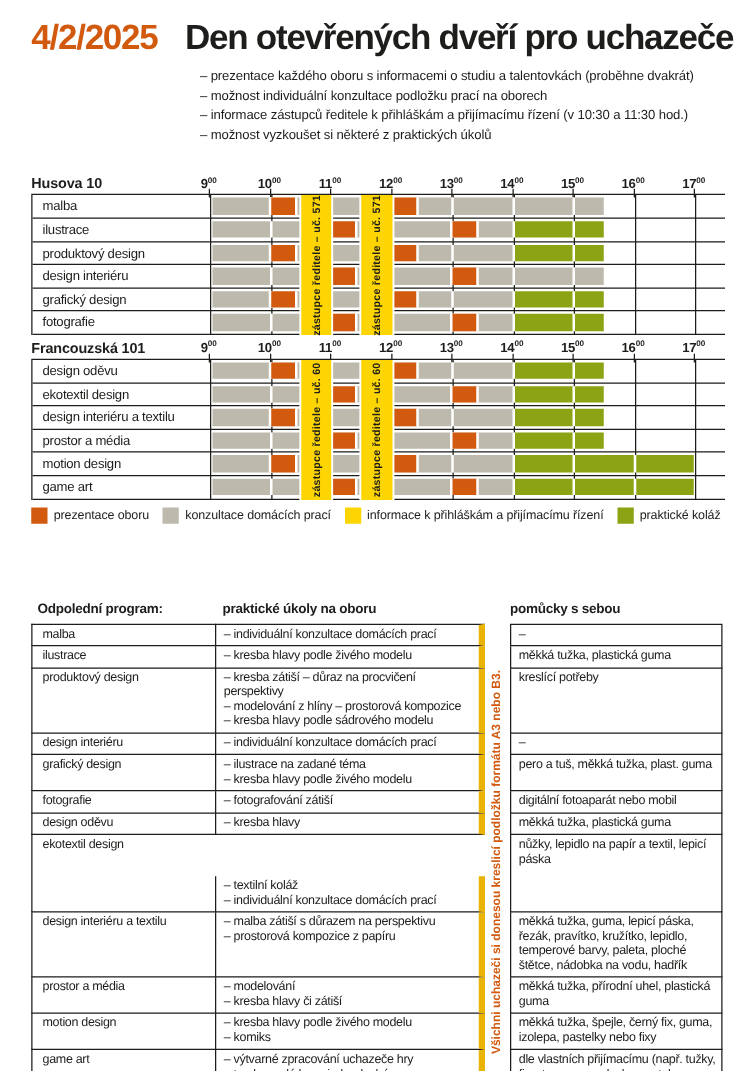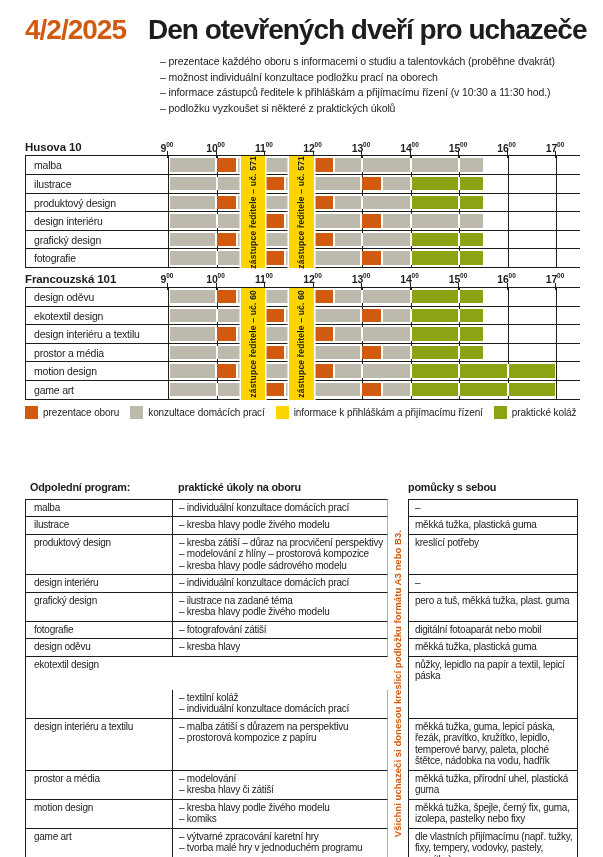--- a/index.html
+++ b/index.html
@@ -47,42 +47,42 @@
   
   .afternoon{margin:62px 0 0 25px;width:553px;}
   .ahead{display:grid;grid-template-columns:147px 216px 20px 170px;font-weight:bold;font-size:10.8px;letter-spacing:-0.2px;margin-bottom:6px;}
   .ahead .hc1{grid-column:1;padding-left:5px;}
   .ahead .hc2{grid-column:2;padding-left:6px;}
   .ahead .hc4{grid-column:4;}
   .atable{display:grid;grid-template-columns:147px 216px 20px 170px;
     font-size:10px;line-height:11.5px;letter-spacing:-0.25px;}
   .cell{padding:2px 4px 3px 6px;box-sizing:border-box;}
   .c1{grid-column:1;border-left:1px solid #1d1d1b;border-bottom:1px solid #1d1d1b;padding-left:8px;}
-  .c2{grid-column:2;border-left:1px solid #1d1d1b;border-right:1px solid #eab308;border-bottom:1px solid #1d1d1b;}
+  .c2{grid-column:2;border-left:1px solid #1d1d1b;border-right:5px solid #eab308;border-bottom:1px solid #1d1d1b;}
   .c4{grid-column:4;border-left:1px solid #1d1d1b;border-right:1px solid #1d1d1b;border-bottom:1px solid #1d1d1b;}
   .first{border-top:1px solid #1d1d1b;}
   .side-note{grid-column:3;display:flex;align-items:center;justify-content:center;}
   .side-note span{writing-mode:vertical-rl;transform:rotate(180deg);
     color:#d25a0f;font-weight:bold;font-size:9.6px;white-space:nowrap;letter-spacing:0;}
 </style>
 </head>
 <body>
 
 <div class="page">
 
   <header>
     <div class="title-row">
       <span class="date">4/2/2025</span>
       <h1 class="title">Den otevřených dveří pro uchazeče</h1>
     </div>
     <ul class="bullets">
       <li>– prezentace každého oboru s informacemi o studiu a talentovkách (proběhne dvakrát)</li>
       <li>– možnost individuální konzultace podložku prací na oborech</li>
       <li>– informace zástupců ředitele k přihláškám a přijímacímu řízení (v 10:30 a 11:30 hod.)</li>
-      <li>– podložku vyzkoušet si některé z praktických úkolů</li>
+      <li>– možnost vyzkoušet si některé z praktických úkolů</li>
     </ul>
   </header>
 
   <div id="charts">
       <section class="chart">
         <div class="chart-header">
           <span class="building">Husova 10</span>
           <span class="tick-label" style="left: 142px;">9<sup>00</sup></span>
           <i class="axis-tick" style="left: 142px;"></i>
           <span class="tick-label" style="left: 190.5px;">10<sup>00</sup></span>
@@ -401,21 +401,21 @@
         </div>
         <div class="cell c4" style="grid-row: 10;">měkká tužka, přírodní uhel, plastická guma</div>
         <div class="cell c1" style="grid-row: 11;">motion design</div>
         <div class="cell c2" style="grid-row: 11;">
           <div>– kresba hlavy podle živého modelu</div>
           <div>– komiks</div>
         </div>
         <div class="cell c4" style="grid-row: 11;">měkká tužka, špejle, černý fix, guma, izolepa, pastelky nebo fixy</div>
         <div class="cell c1" style="grid-row: 12;">game art</div>
         <div class="cell c2" style="grid-row: 12;">
-          <div>– výtvarné zpracování karetní hry</div>
+          <div>– výtvarné zpracování uchazeče hry</div>
           <div>– tvorba malé hry v jednoduchém programu</div>
         </div>
         <div class="cell c4" style="grid-row: 12;">dle vlastních přijímacímu (např. tužky, fixy, tempery, vodovky, pastely, pravítka)</div>
         <div class="side-note" style="grid-row: 1 / span 12;">
           <span>Všichni uchazeči si donesou kreslicí podložku formátu A3 nebo B3.</span>
         </div>
       </div>
   </section>
 
 </div>

